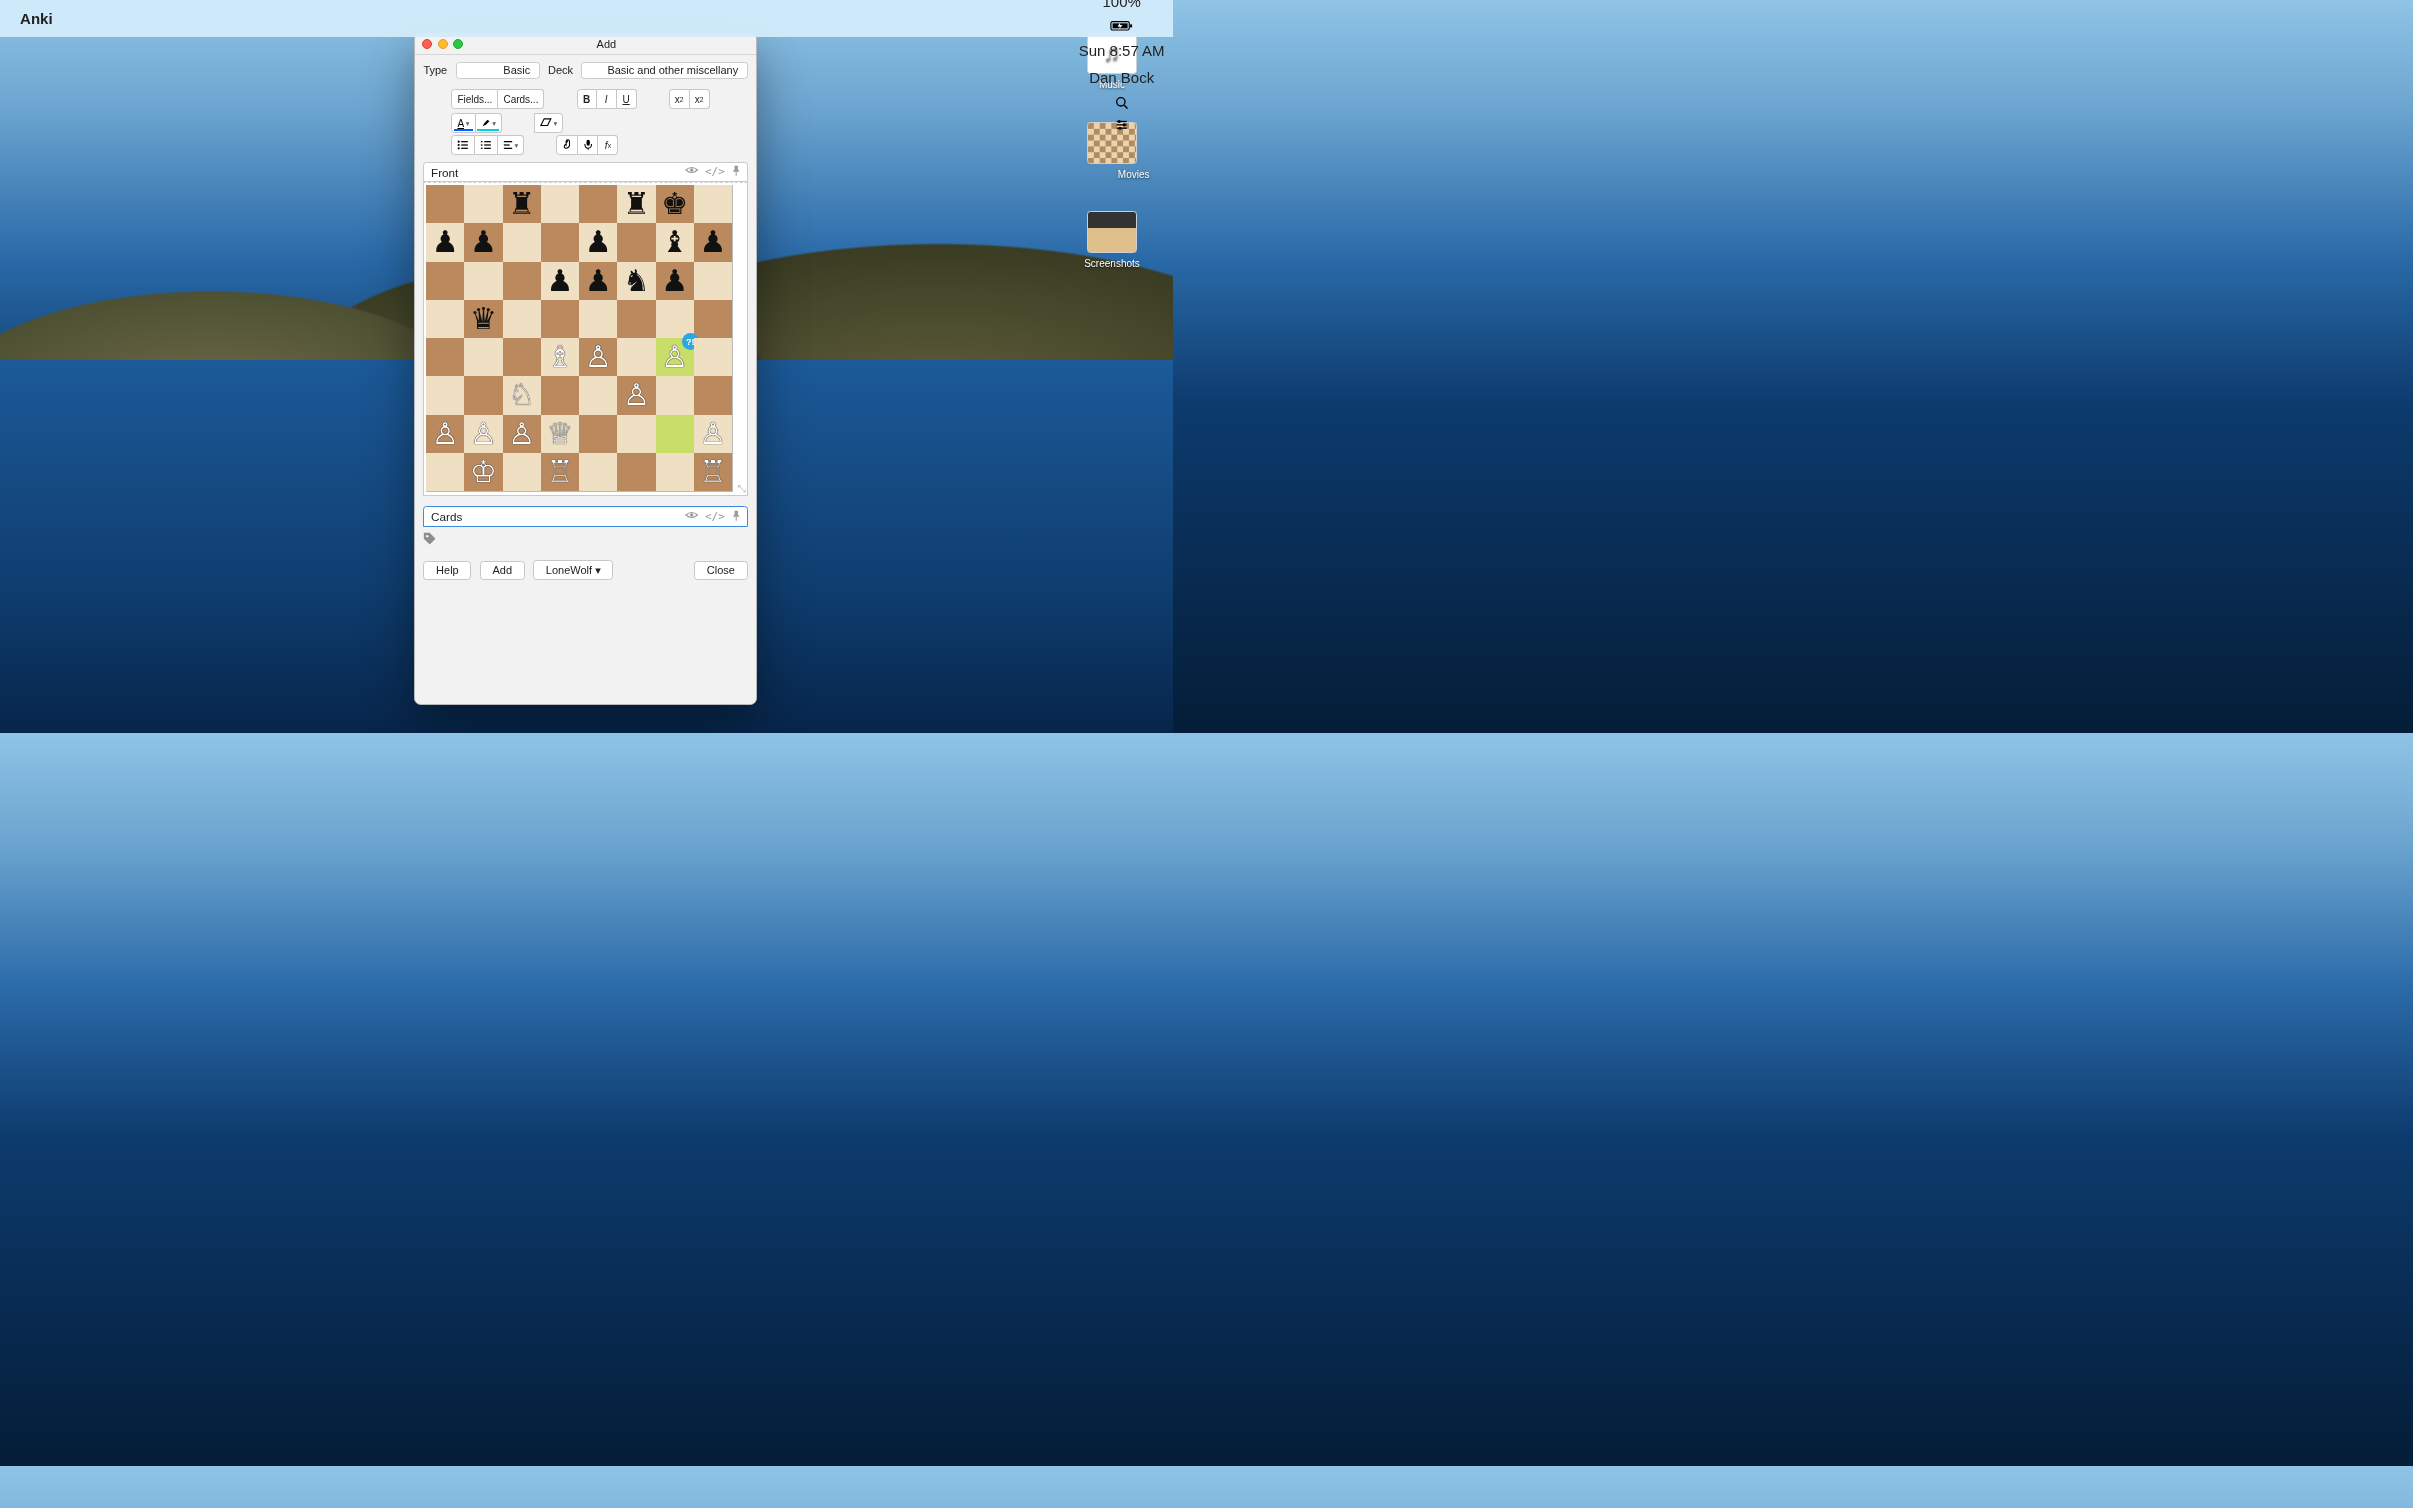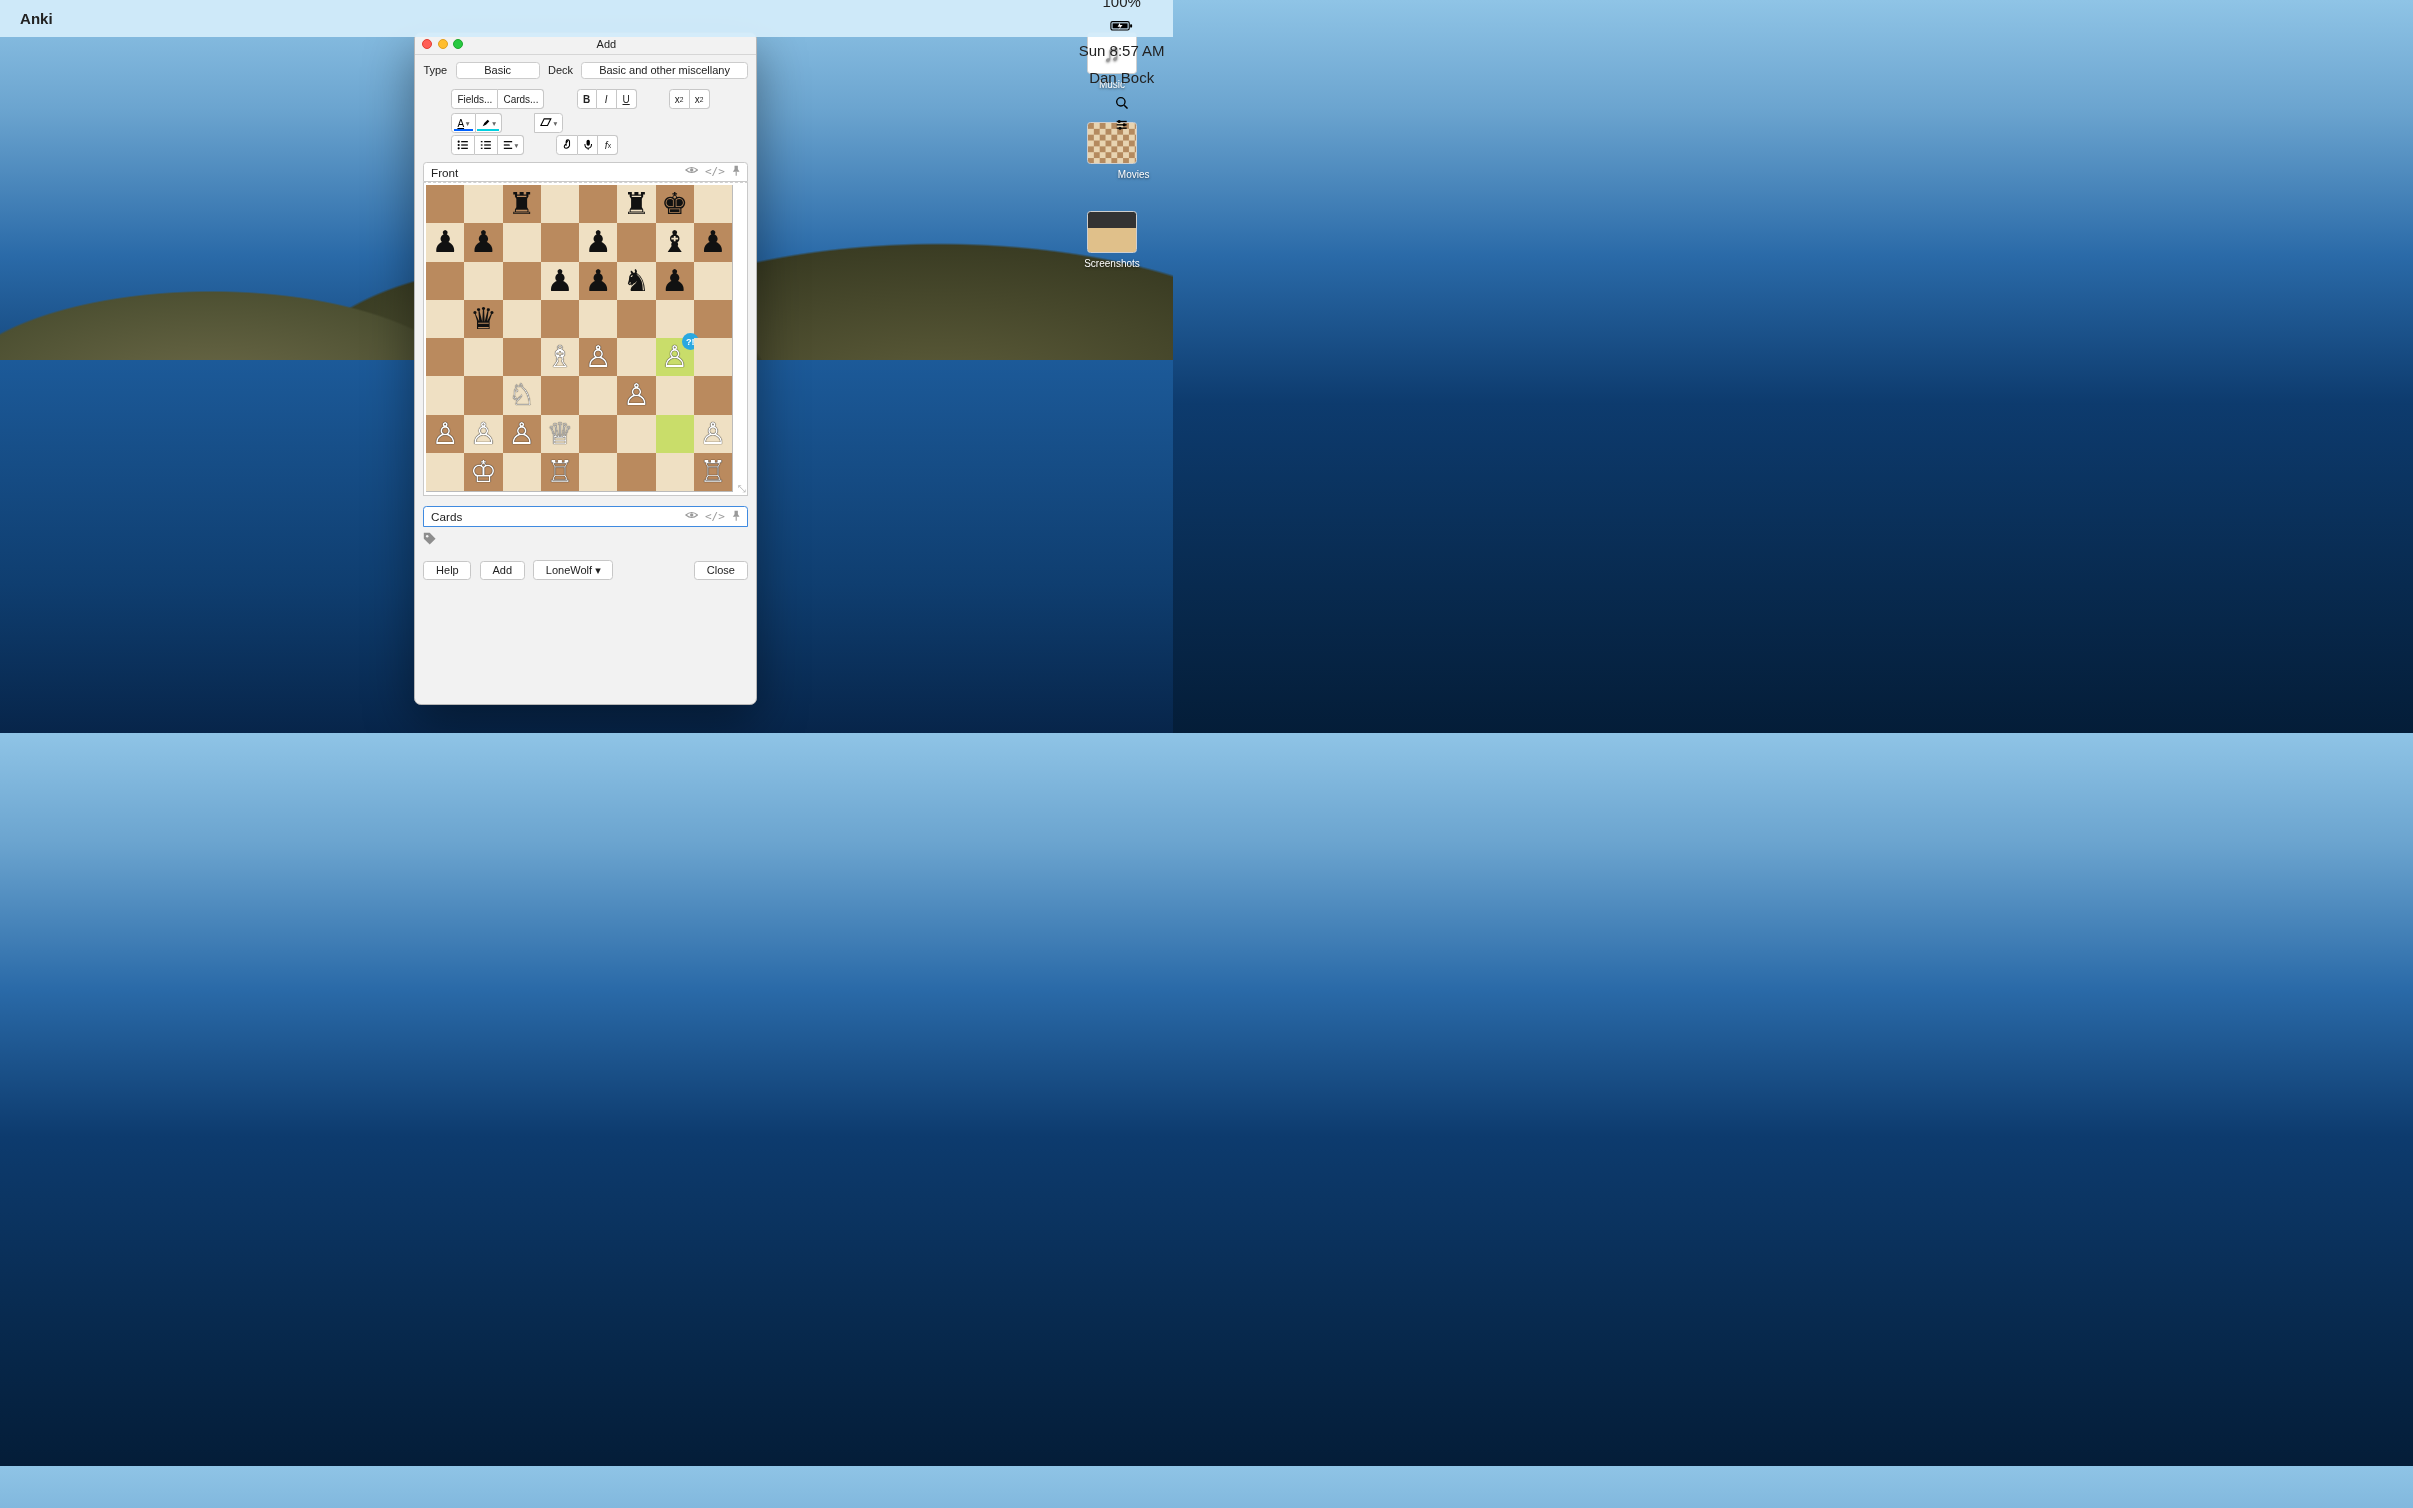--- a/index.html
+++ b/index.html
@@ -77,21 +77,21 @@
 .t-close{background:#ff5f57;border:0.8px solid #e33e32;}
 .t-min{background:#ffbd2e;border:0.8px solid #e0a020;}
 .t-max{background:#28c940;border:0.8px solid #1ea82f;}
 .title { flex:1; text-align:center; font-size:11px; }
 
 .rowpad { padding: 6.7px 8.4px; }
 .type-deck { display:flex; gap:8.4px; align-items:center; }
 .type-deck .lbl { font-size:11px; }
 .picker {
   background:#fff; border:0.8px solid #ccc; border-radius:3.4px;
-  padding: 1.7px 8.4px; min-width: 84px; text-align:center; font-size:11px;
+  padding: 1.7px 8.4px; min-width: 84px; text-align:right; font-size:11px;
 }
 .picker.wide{flex:1;}
 
 .toolbar { padding: 3.4px 8.4px 1.7px; display:flex; gap:4.2px; flex-wrap:wrap; align-items:center;}
 .toolbar .grp { display:flex; gap:0;margin-left:28px; }
 .tbtn {
   height:20px; min-width:20px; padding:0 5px; background:#fff;
   border:0.8px solid #c7c7c7; display:flex;align-items:center;justify-content:center;
   font-size:10px; cursor:default;
 }

